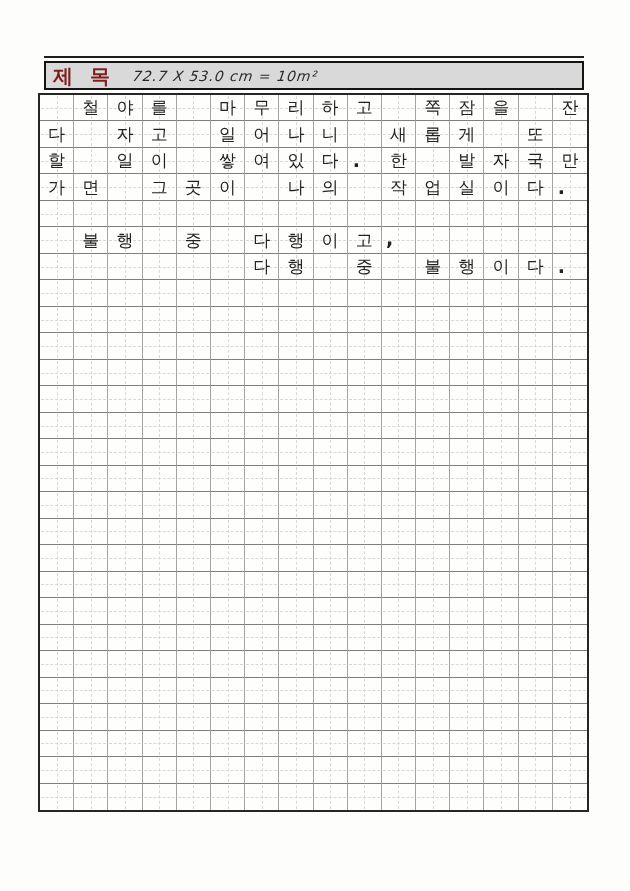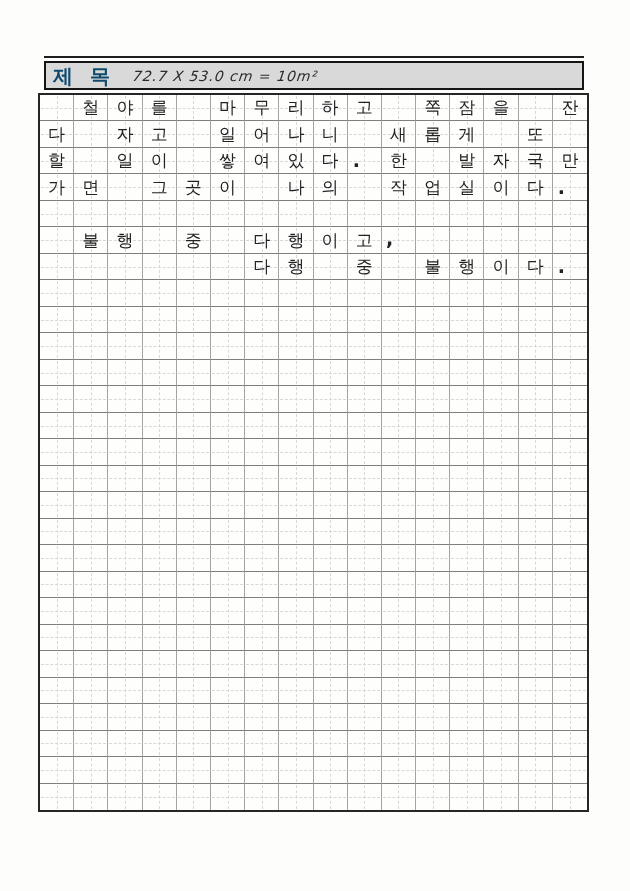--- a/index.html
+++ b/index.html
@@ -27,21 +27,21 @@
     left: 44px; top: 61px;
     width: 540px; height: 29px;
     border: 2px solid #141414;
     background: #d9d9d9;
     display: flex;
     align-items: center;
   }
   .title-label {
     font-weight: 700;
     font-size: 20px;
-    color: #0c4a6e;
+    color: #7f1d1d;
     letter-spacing: 5px;
     margin-left: 7px;
     line-height: 1;
     white-space: nowrap;
   }
   .size-note {
     font-style: italic;
     font-size: 14px;
     color: #2a2a2a;
     margin-left: 18px;

